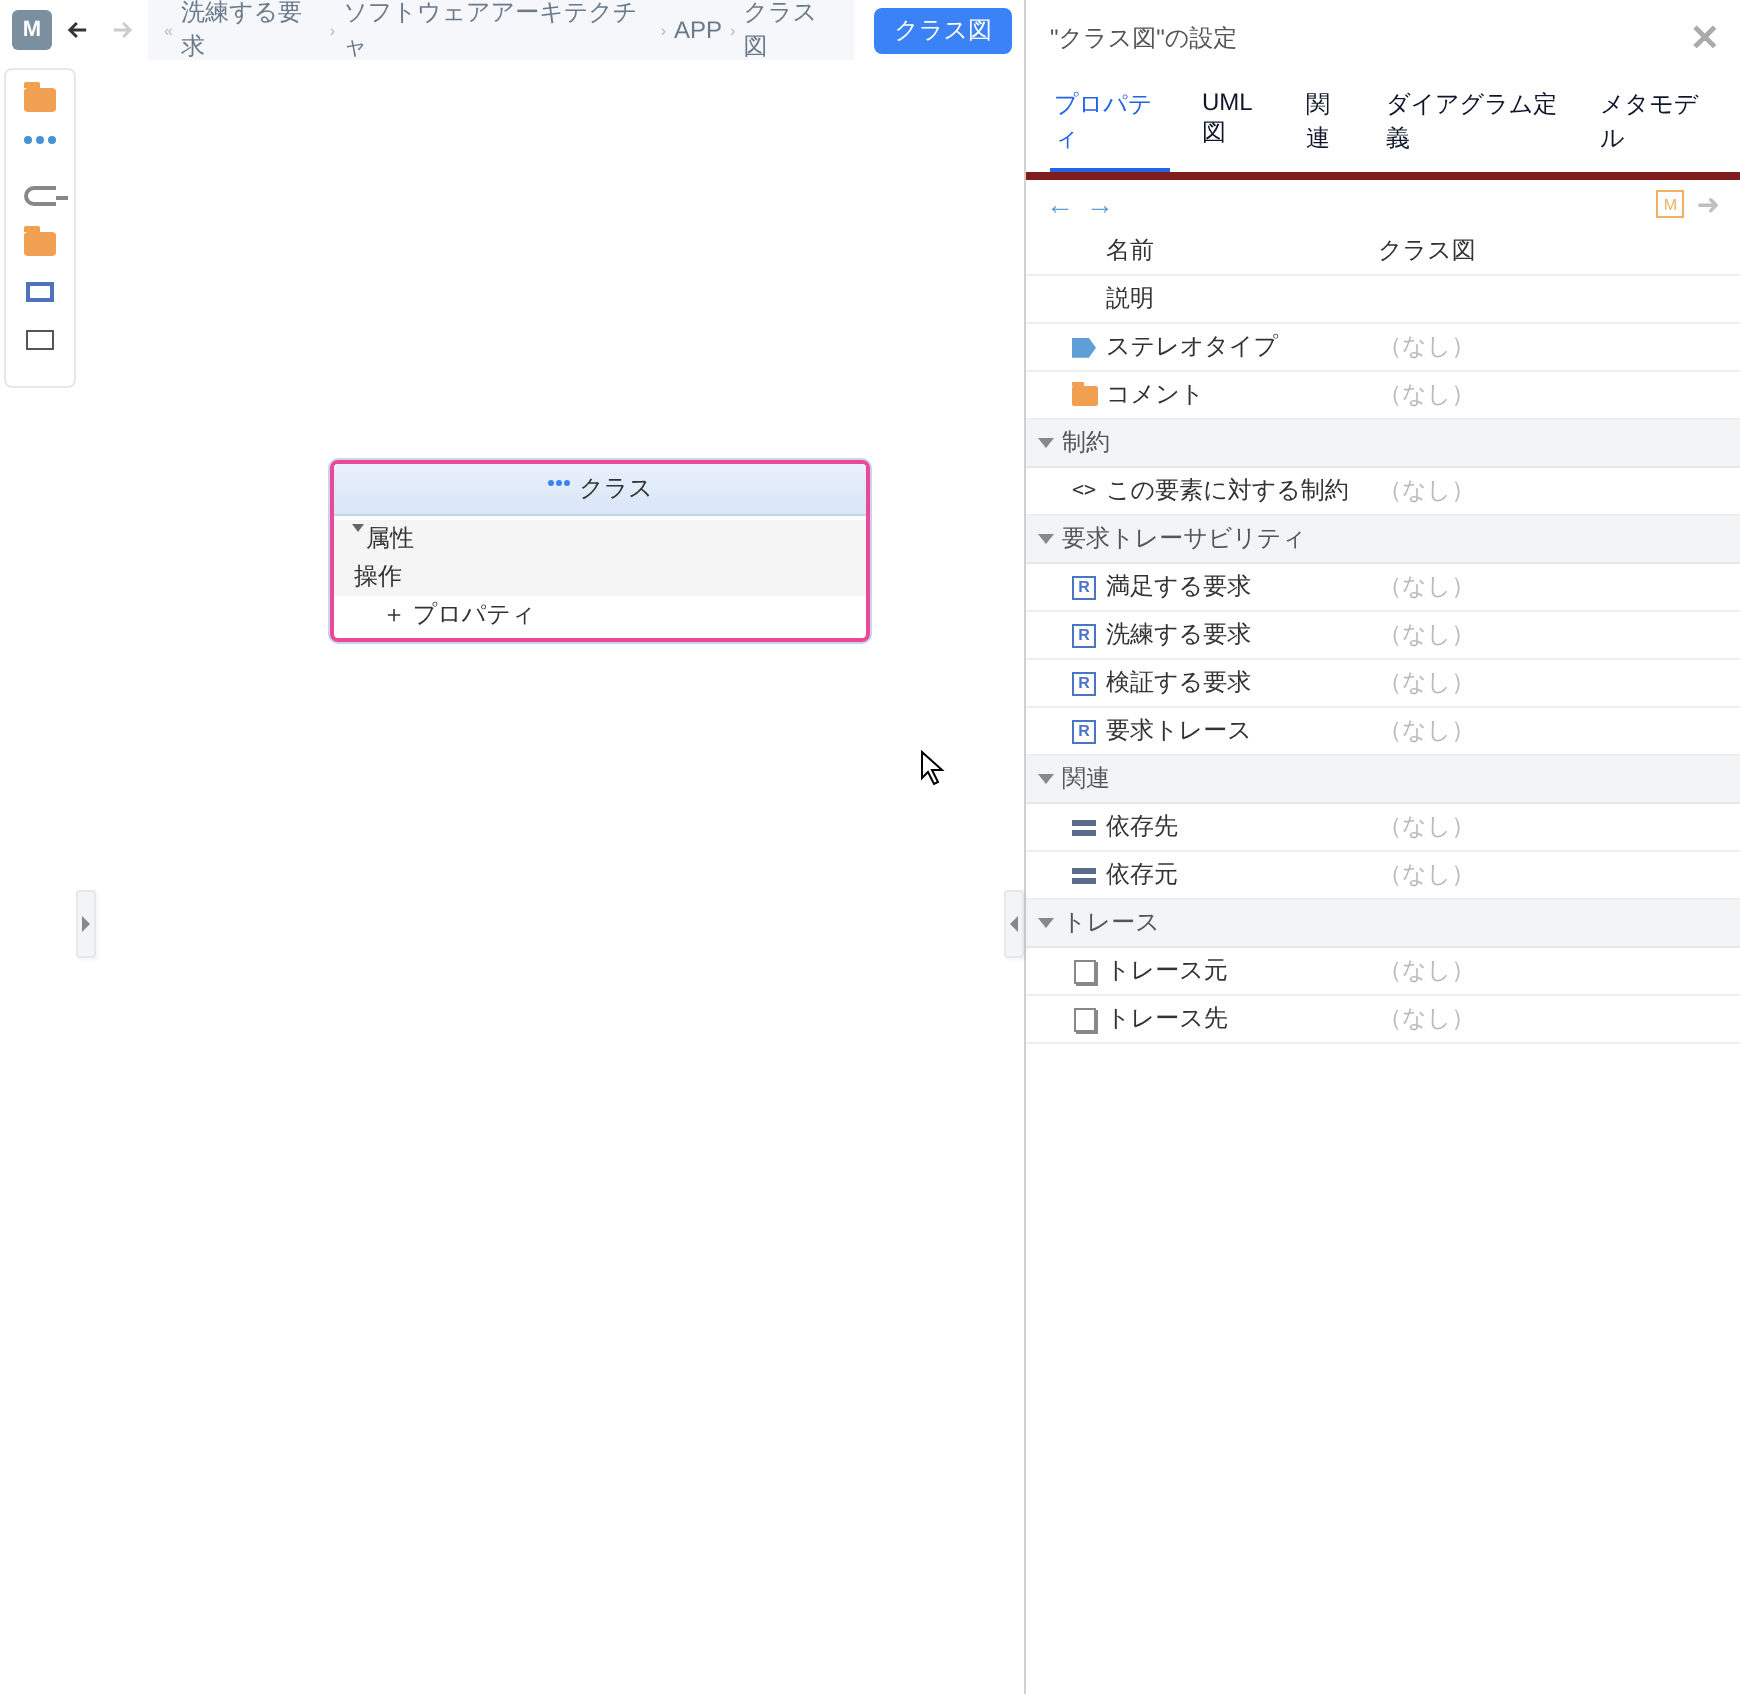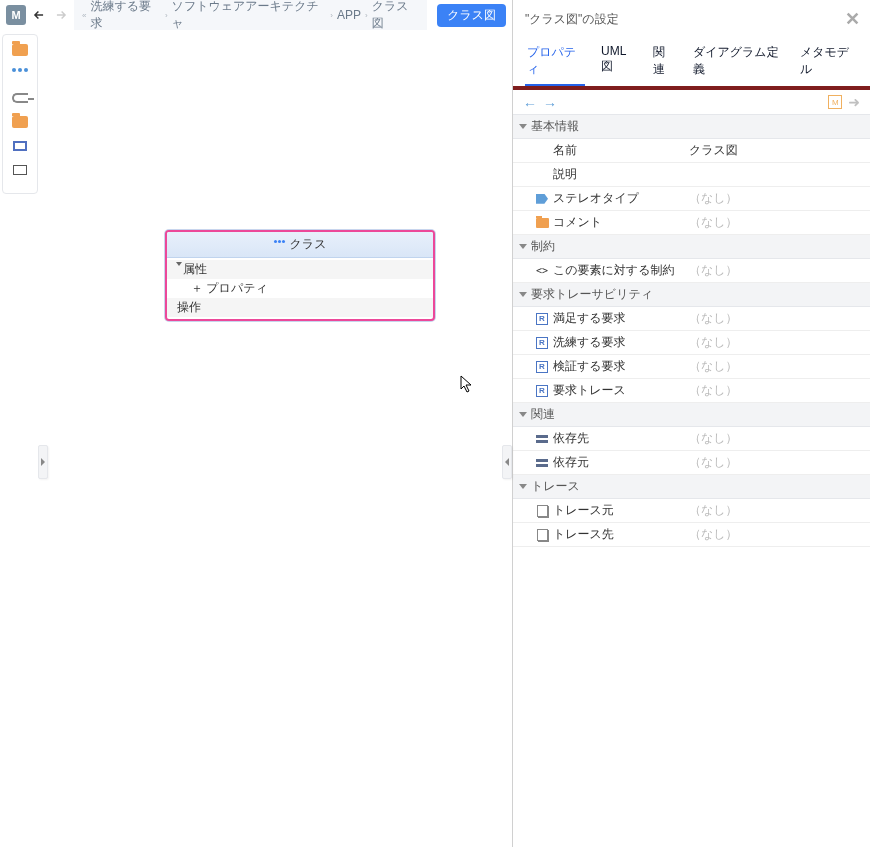--- a/index.html
+++ b/index.html
@@ -149,22 +149,22 @@
               <span></span>
               <span></span>
             </span>
           <span>クラス</span>
         </div>
         <div class="class-section">
           <div class="class-row alt">
               <span class="tri"></span>
               <span>属性</span>
             </div>
+          <div class="class-row alt">操作</div>
           <div class="class-row indent">＋ プロパティ</div>
-          <div class="class-row alt">操作</div>
         </div>
       </div>
       <div class="cursor-arrow">
         <svg width="14" height="18" viewBox="0 0 14 18">
             <path d="M1 1 L1 14 L4 11 L7 17 L9 16 L6 10 L11 10 Z" fill="#fff" stroke="#000" stroke-width="1"></path>
           </svg>
       </div>
       <div class="side-pull left"></div>
       <div class="side-pull right"></div>
     </div>
@@ -189,23 +189,20 @@
       <span class="active">→</span>
     </div>
     <div class="right-icons">
       <span class="i1">M</span>
       <span class="i2">➜</span>
     </div>
   </div>
 
   <table class="prop-table">
     <tbody id="prop-body">
-        <tr class="group-row">
-          <td colspan="2"><span class="tri"></span>基本情報</td>
-        </tr>
         <tr class="prop-row">
           <td class="key"><span class="ic"></span>名前</td>
           <td class="val">クラス図</td>
         </tr>
         <tr class="prop-row">
           <td class="key"><span class="ic"></span>説明</td>
           <td class="val"></td>
         </tr>
         <tr class="prop-row">
           <td class="key"><span class="ic">

